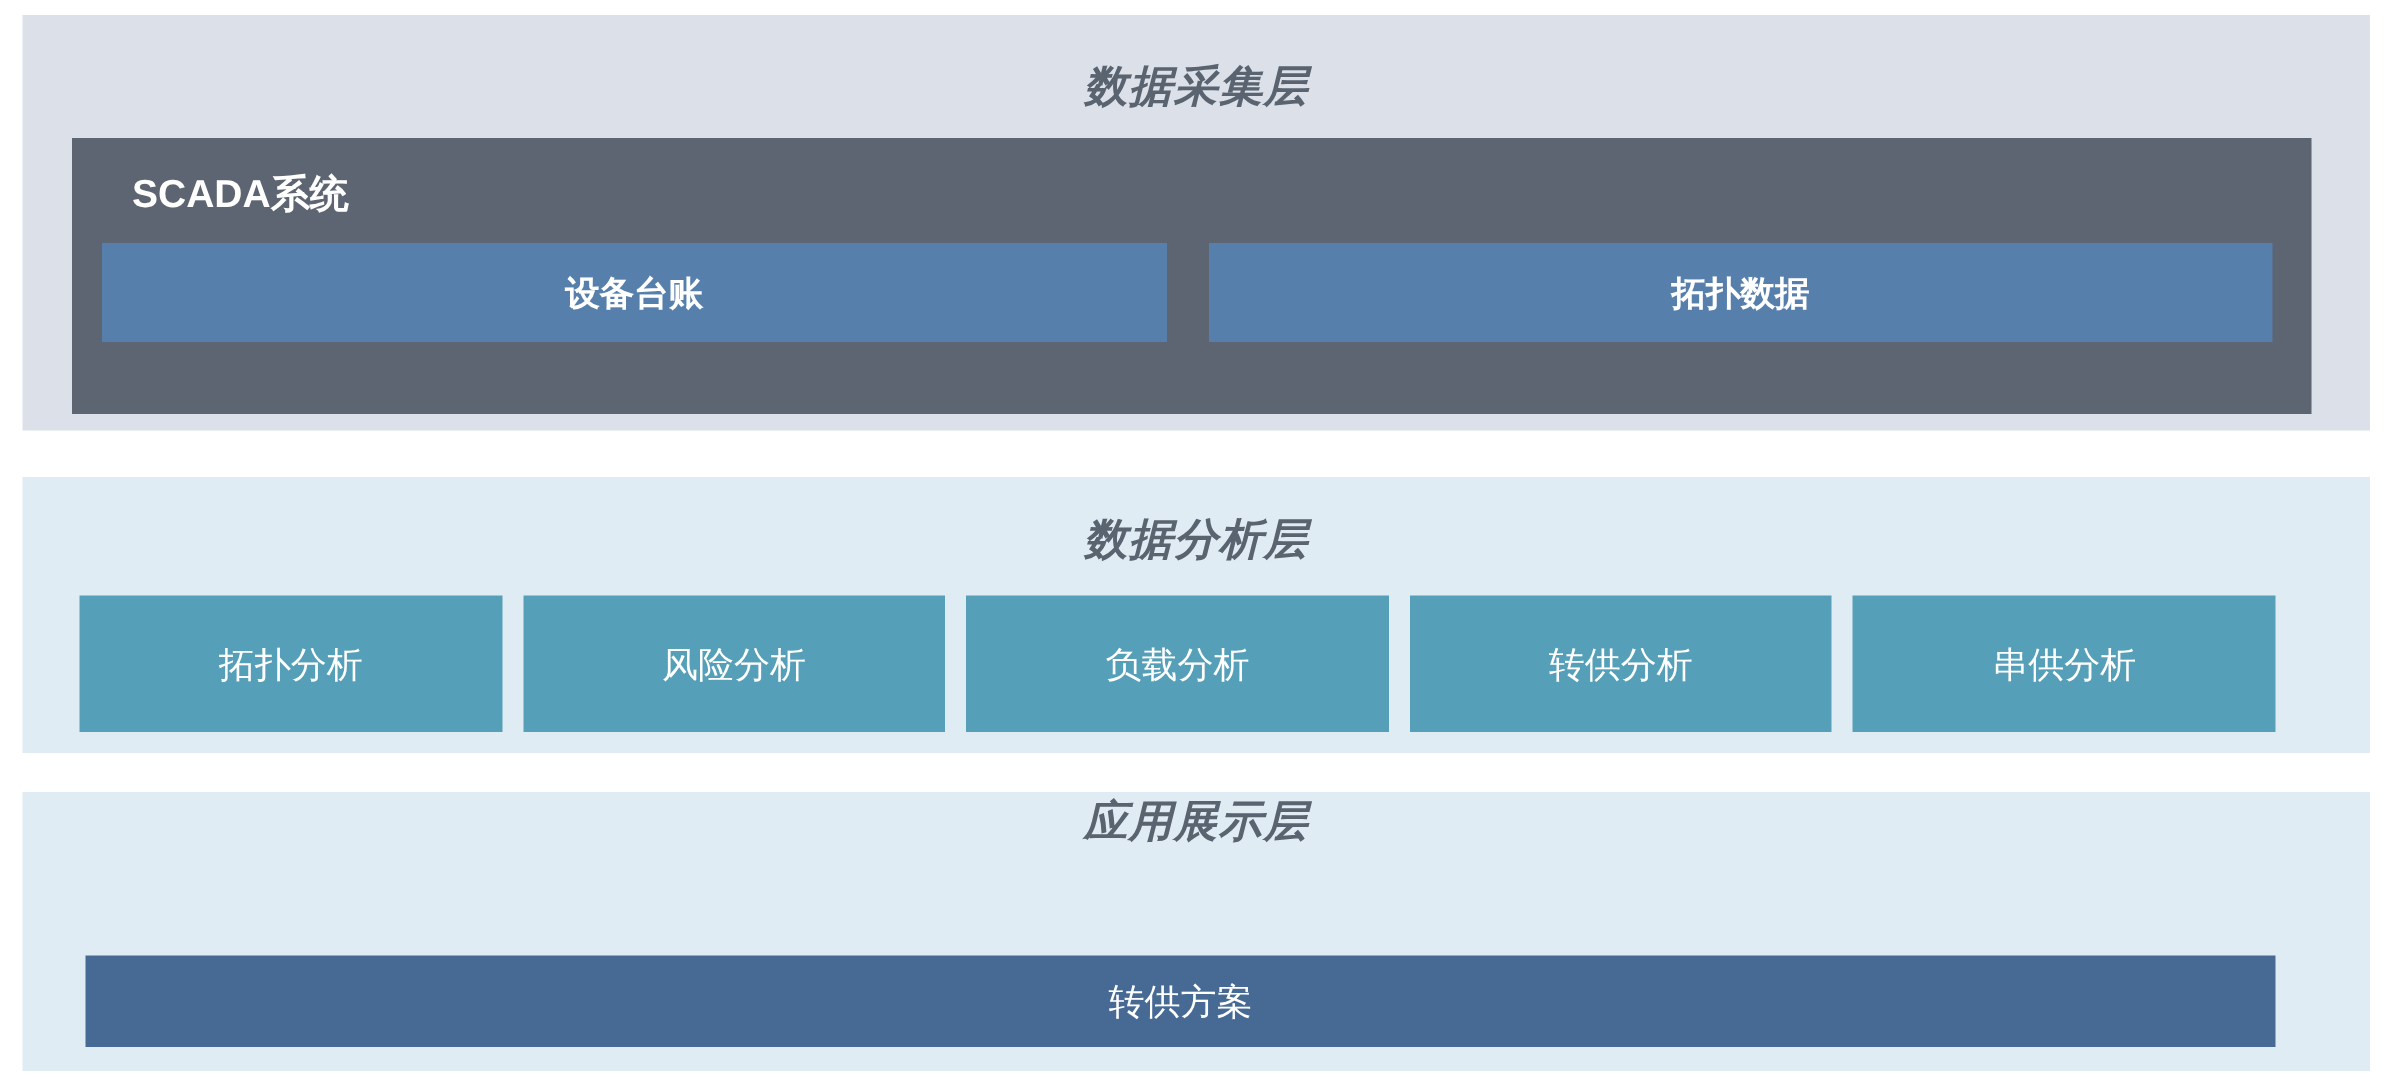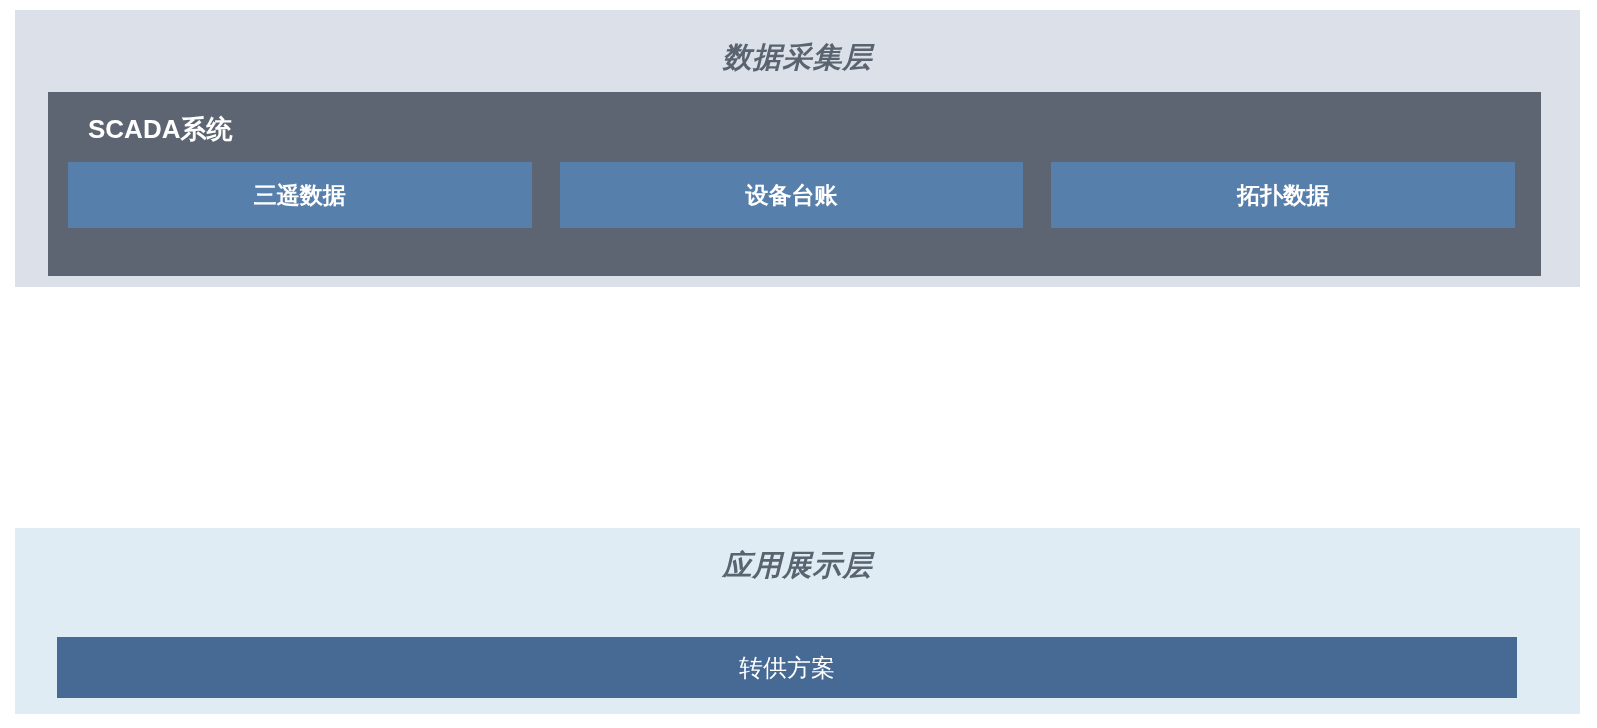--- a/index.html
+++ b/index.html
@@ -43,48 +43,57 @@
     display:flex; gap:14px;
   }
   .analysis-box {
     flex:1; background:var(--analysis-item-bg,#55a0b8);
     color:var(--item-text,#ffffff); font-size:24px; font-weight:normal;
     display:flex; align-items:center; justify-content:center;
   }
 
   
   #layer-application { top:528px; height:186px; background:var(--light-panel-bg,#e0ecf3); }
-  #layer-application .panel-title { padding-top:18px; }
+  #layer-application .panel-title { }
   .application-row {
     position:absolute; left:42px; top:78px; width:1460px; height:92px;
     display:flex; gap:20px;
   }
   .application-box {
     flex:1; background:var(--application-item-bg,#466a94);
     color:var(--item-text,#ffffff); font-size:24px; font-weight:normal;
     display:flex; align-items:center; justify-content:center;margin-top:31px;
   }
 </style>
 </head>
 <body>
 
 <div class="canvas">
 
   <div class="panel" id="layer-collection">
     <div class="panel-title">数据采集层</div>
     <div class="scada">
       <div class="scada-label">SCADA系统</div>
       <div class="scada-row">
-        <div class="scada-box">三遥数据</div>
         <div class="scada-box">设备台账</div>
         <div class="scada-box">拓扑数据</div>
       </div>
     </div>
   </div>
 
+  <div class="panel" id="layer-analysis">
+    <div class="panel-title">数据分析层</div>
+    <div class="analysis-row">
+      <div class="analysis-box">拓扑分析</div>
+      <div class="analysis-box">风险分析</div>
+      <div class="analysis-box">负载分析</div>
+      <div class="analysis-box">转供分析</div>
+      <div class="analysis-box">串供分析</div>
+    </div>
+  </div>
 
   <div class="panel" id="layer-application">
     <div class="panel-title">应用展示层</div>
     <div class="application-row">
       <div class="application-box">转供方案</div>
     </div>
   </div>
 
 </div>
 

